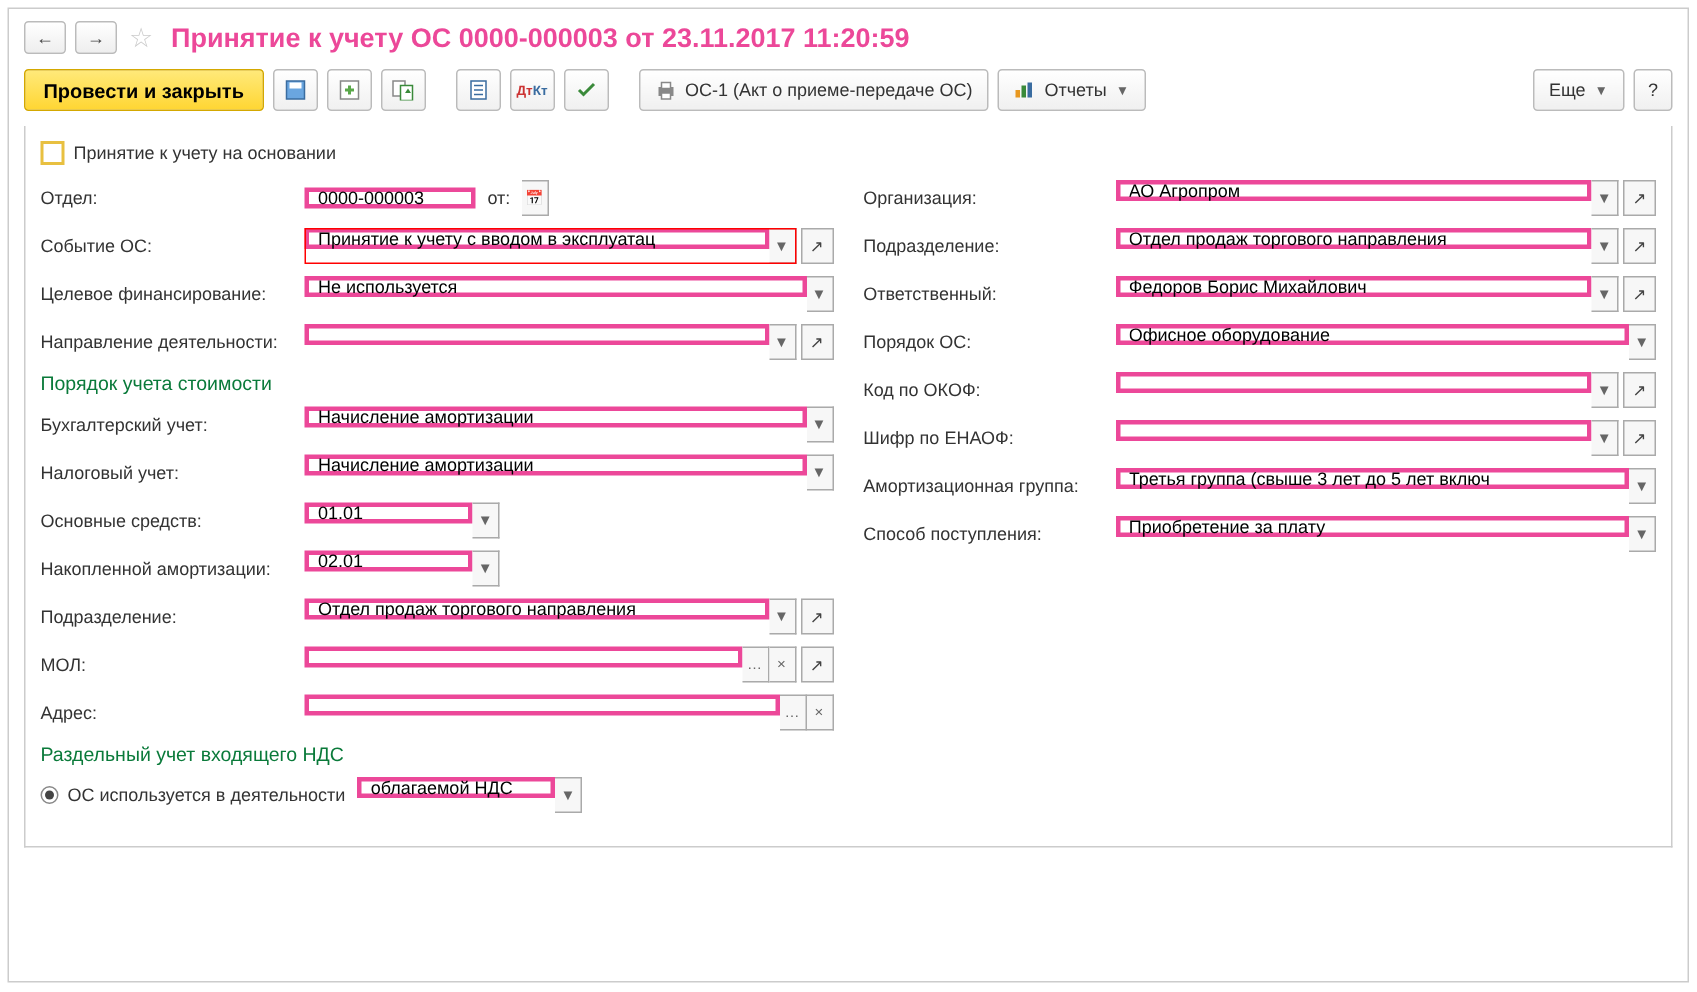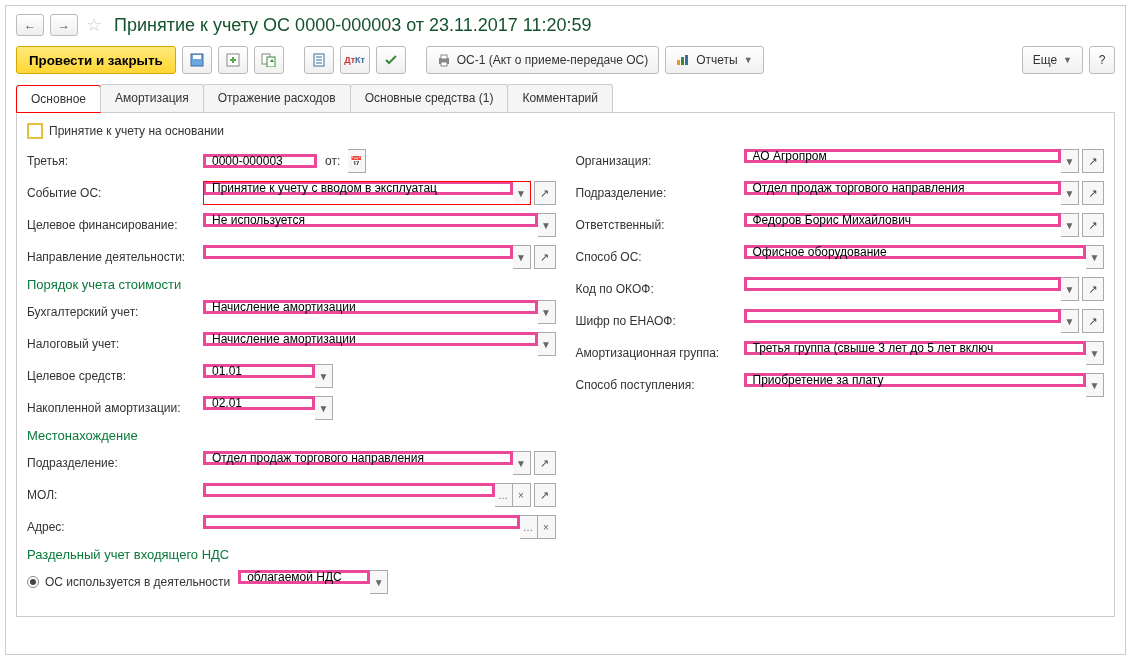--- a/index.html
+++ b/index.html
@@ -1,21 +1,21 @@
 <!DOCTYPE html>
 <html><head>
 <meta charset="utf-8">
 <style>
   * { box-sizing: border-box; margin: 0; padding: 0; font-family: Arial, sans-serif; }
   body { background: #fff; font-size: 12px; color: #333; width: 1131px; height: 661px; }
   .page { border: 1px solid #ccc; margin: 5px; padding: 8px 10px; height: 650px; }
   .titlebar { display: flex; align-items: center; gap: 6px; margin-bottom: 10px; }
   .nav-btn { width: 28px; height: 22px; border: 1px solid #bbb; background: linear-gradient(#fff,#eee); border-radius: 3px; display:flex;align-items:center;justify-content:center;cursor:pointer;font-weight:bold;color:#444; }
   .star { width:20px;height:20px;color:#ccc;font-size:18px;display:flex;align-items:center;justify-content:center; }
-  .title { font-size: 18px; font-weight: normal; color: #14532d; margin-left:4px;}
+  .title { font-size: 18px; font-weight: bold; color: #ec4899; margin-left:4px;}
   .toolbar { display:flex; align-items:center; gap:6px; margin-bottom:10px;justify-content:space-between; }
   .btn-yellow { background: linear-gradient(#ffe97a,#ffd633); border:1px solid #d4a800; height:28px; padding:0 12px; font-weight:bold; border-radius:3px; cursor:pointer; }
   .tb-btn { width:30px; height:28px; border:1px solid #bbb; background:linear-gradient(#fff,#f0f0f0); border-radius:3px; display:flex;align-items:center;justify-content:center;cursor:pointer; }
   .tb-btn-text { height:28px; border:1px solid #bbb; background:linear-gradient(#fff,#f0f0f0); border-radius:3px; padding:0 10px; display:flex;align-items:center;gap:6px;cursor:pointer; }
   .spacer { flex:1; }
   .tabs { display:flex; border-bottom:1px solid #ccc; }
   .tab { padding:6px 14px; border:1px solid #ccc; border-bottom:none; background:#f5f5f5; cursor:pointer; margin-right:-1px; position:relative; border-radius:3px 3px 0 0; }
   .tab.active { background:#fff; border-bottom:1px solid #fff; top:1px; }
   .tab.highlighted { outline:1px solid red; outline-offset:-1px; }
   .tab-content { border:1px solid #ccc; border-top:none; padding:10px 10px 14px 10px; }
@@ -106,39 +106,32 @@
       <span style="font-size:9px;color:#666">▼</span>
     </div>
     <div class="spacer"></div>
     <div class="tb-btn-text">
       <span>Еще</span>
       <span style="font-size:9px;color:#666">▼</span>
     </div>
     <div class="tb-btn" style="width:26px">?</div>
   </div>
 
-  <div class="tabs">
-    <div class="tab active highlighted">Основное</div>
-    <div class="tab">Амортизация</div>
-    <div class="tab">Отражение расходов</div>
-    <div class="tab">Основные средства (1)</div>
-    <div class="tab">Комментарий</div>
-  </div>
 
   <div class="tab-content">
     <div class="chk-row">
       <span class="chk-box"></span>
       <span>Принятие к учету на основании</span>
     </div>
 
     <div class="columns">
 
       <div class="col">
         <div class="form-row">
-          <div class="form-label">Третья:</div>
+          <div class="form-label">Отдел:</div>
           <div class="inp" style="width:114px">
               <input class="inp-txt" value="0000-000003" style="">
             </div>
           <div class="inline-label">от:</div>
           <div class="inp-group">
             <div class="btn-sm">📅</div>
           </div>
         </div>
 
         <div class="form-row">
@@ -190,40 +183,39 @@
           <div class="inp-group" style="flex:1">
             <div class="inp" style="flex:1">
                 <input class="inp-txt" value="Начисление амортизации" style="">
               </div>
             <div class="btn-sm">▼</div>
           </div>
         </div>
 
 
         <div class="form-row">
-          <div class="form-label">Целевое средств:</div>
+          <div class="form-label">Основные средств:</div>
           <div class="inp-group" style="width:130px">
             <div class="inp" style="flex:1">
                 <input class="inp-txt" value="01.01" style="">
               </div>
             <div class="btn-sm">▼</div>
           </div>
         </div>
 
         <div class="form-row">
           <div class="form-label">Накопленной амортизации:</div>
           <div class="inp-group" style="width:130px">
             <div class="inp" style="flex:1">
                 <input class="inp-txt" value="02.01" style="">
               </div>
             <div class="btn-sm">▼</div>
           </div>
         </div>
 
-        <div class="section-title">Местонахождение</div>
 
         <div class="form-row">
           <div class="form-label">Подразделение:</div>
           <div class="inp-group" style="flex:1">
             <div class="inp" style="flex:1">
                 <input class="inp-txt" value="Отдел продаж торгового направления" style="">
               </div>
             <div class="btn-sm">▼</div>
           </div>
           <div class="btn-side">↗</div>
@@ -297,21 +289,21 @@
             <div class="inp" style="flex:1">
                 <input class="inp-txt" value="Федоров Борис Михайлович" style="">
               </div>
             <div class="btn-sm">▼</div>
           </div>
           <div class="btn-side">↗</div>
         </div>
 
 
         <div class="form-row">
-          <div class="form-label">Способ ОС:</div>
+          <div class="form-label">Порядок ОС:</div>
           <div class="inp-group" style="flex:1">
             <div class="inp" style="flex:1">
                 <input class="inp-txt" value="Офисное оборудование" style="">
               </div>
             <div class="btn-sm">▼</div>
           </div>
         </div>
 
         <div class="form-row">
           <div class="form-label">Код по ОКОФ:</div>

